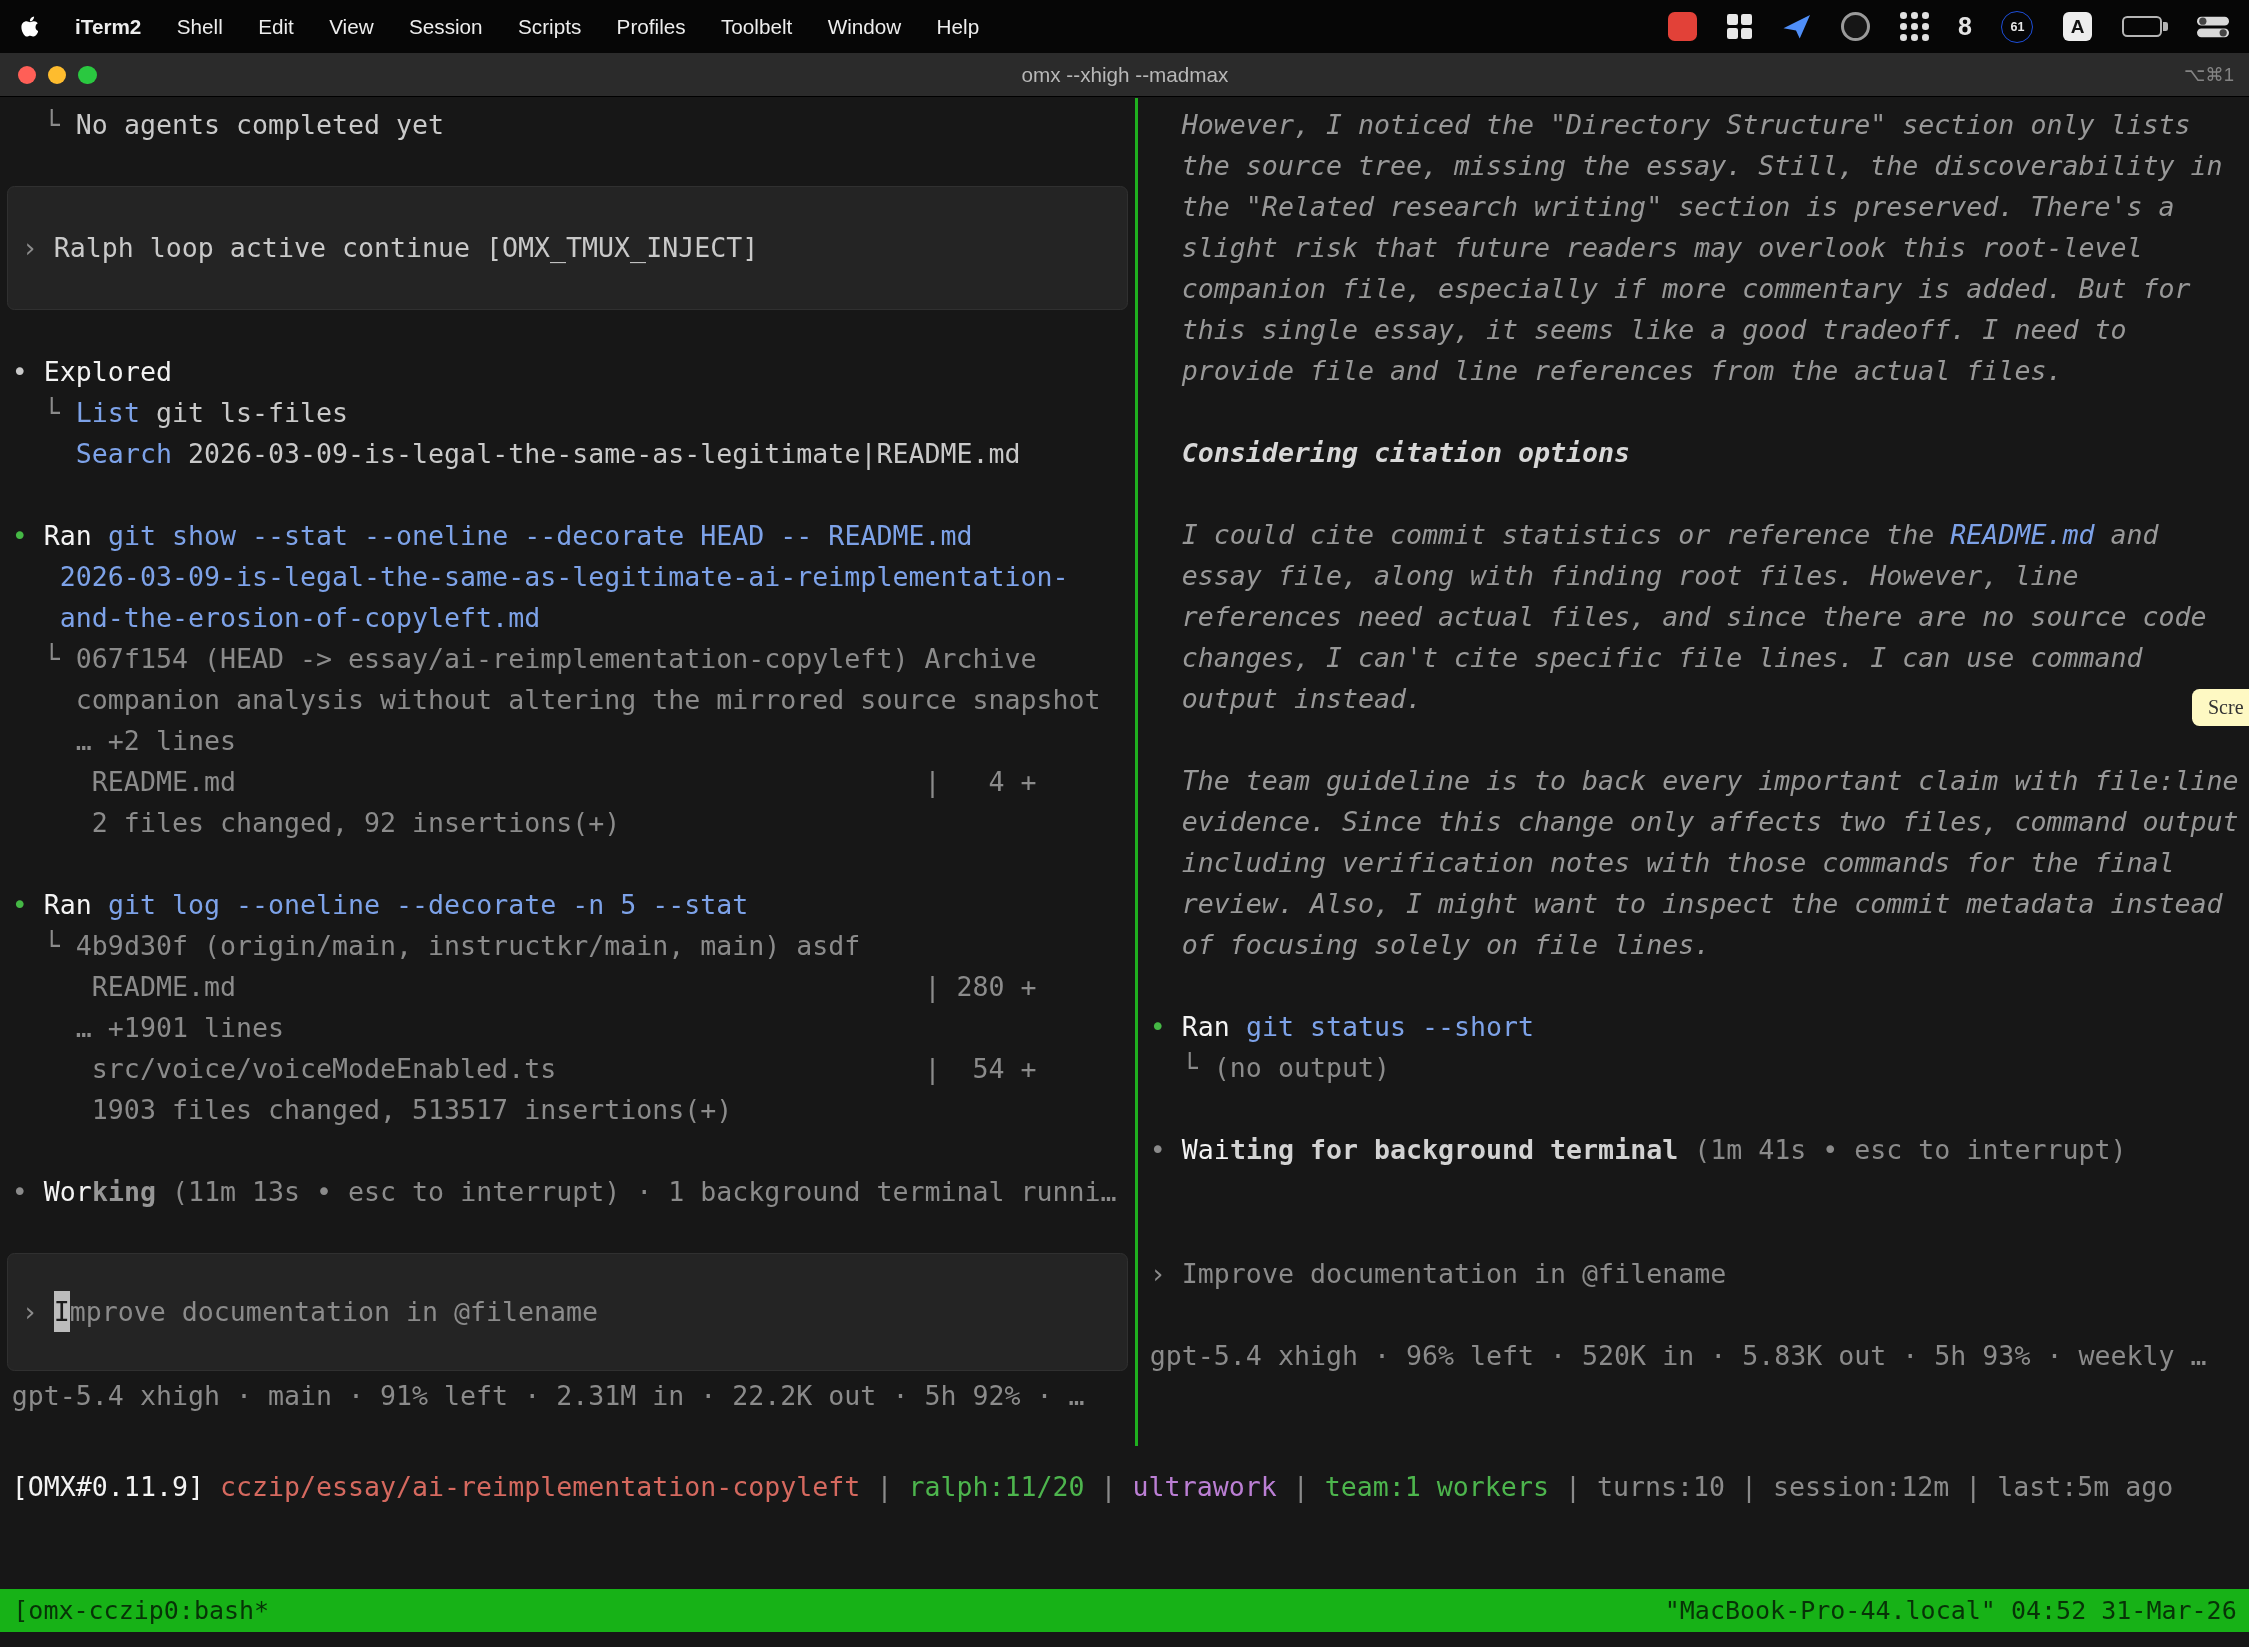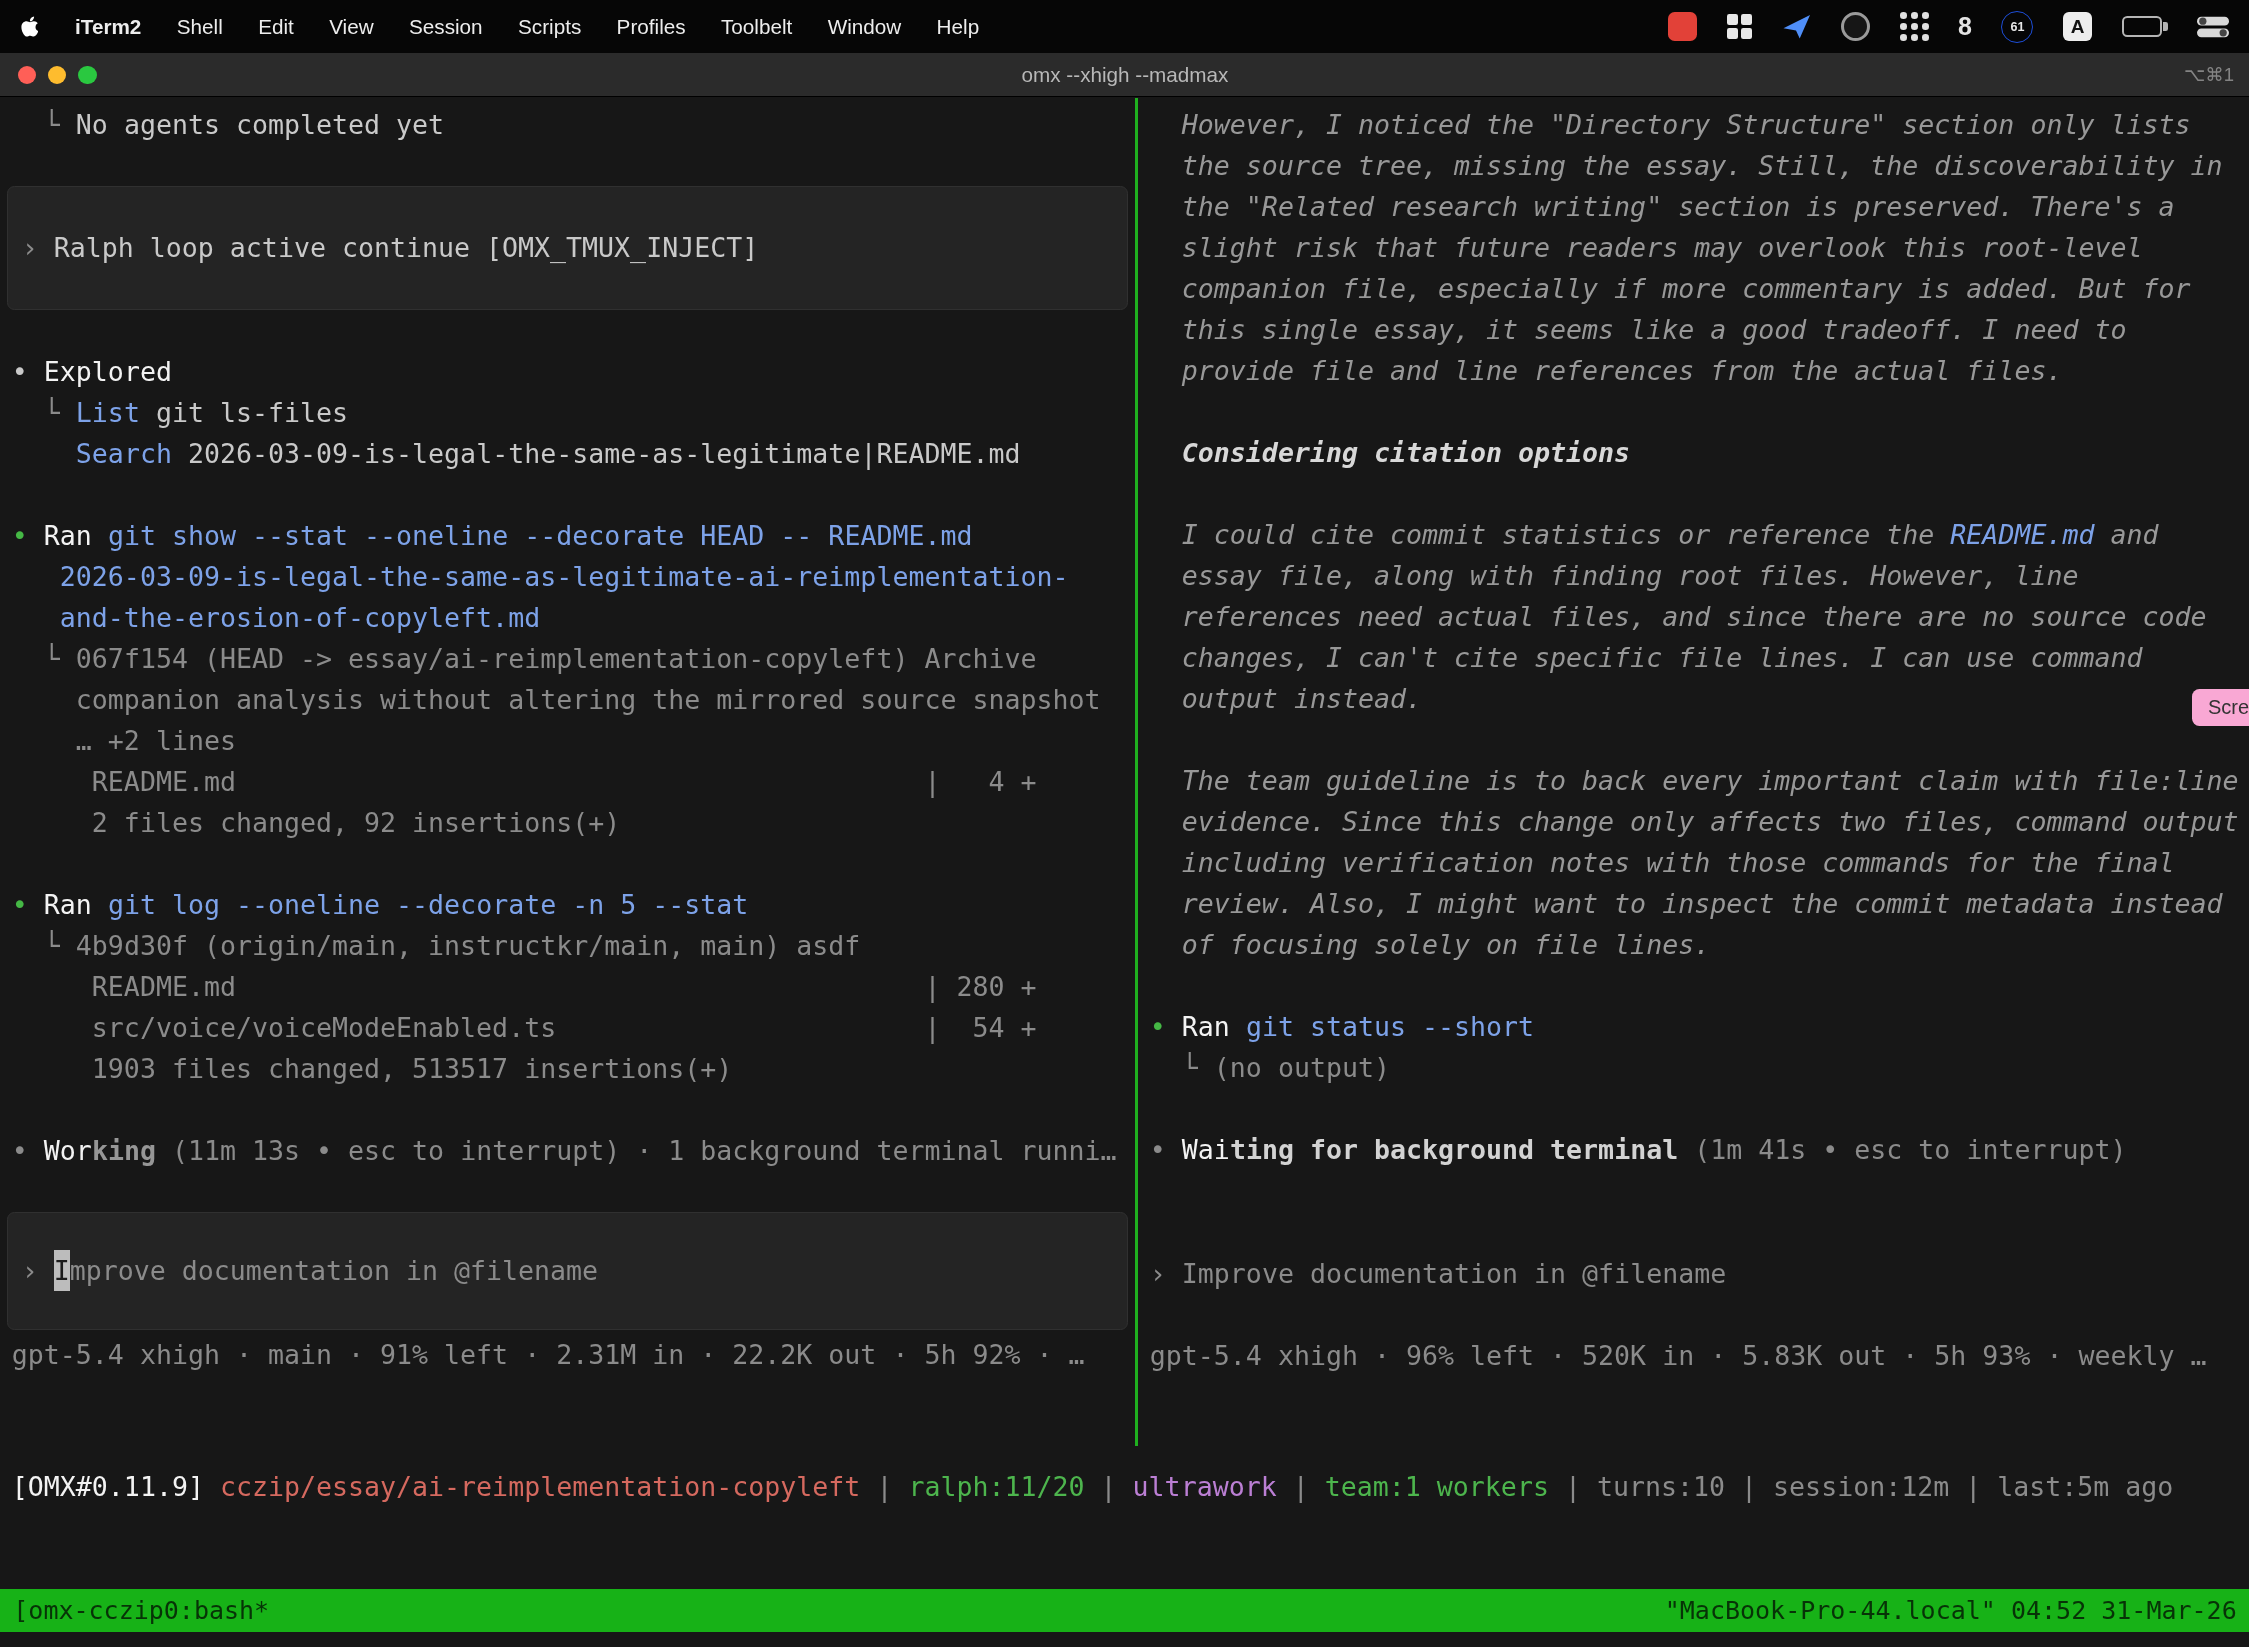--- a/index.html
+++ b/index.html
@@ -78,22 +78,22 @@
   .pane.right .status { margin-top:41px; }
 
   
   .omx-row { position:absolute; top:1413px; left:11.8px; right:11.8px; font-size:26.6px; line-height:41px;
              white-space:pre; overflow:hidden; }
   .tmux { position:absolute; left:0; right:0; bottom:15.5px; height:43px; background:#17b217; color:#073307;
           display:flex; justify-content:space-between; align-items:center; padding:0 13.3px;
           font-size:25px; white-space:pre; }
 
   
-  .popup { position:absolute; top:689px; right:0; width:58px; height:37px; background:#f9a8d4; color:#333;
-           border-radius:7.4px 0 0 7.4px; font-family:Liberation Sans, sans-serif; font-size:20px;
+  .popup { position:absolute; top:689px; right:0; width:58px; height:37px; background:#fef9c3; color:#333;
+           border-radius:7.4px 0 0 7.4px; font-family:Liberation Serif, serif; font-size:20px;
            display:flex; align-items:center; padding-left:16px; overflow:hidden; z-index:50; }
 </style>
 </head>
 <body>
 
 <header class="menubar">
   <div class="mb-left">
     <span class="apple">
       <svg width="17.7" height="23" viewBox="0 0 384 512">
           <path fill="#ffffff" d="M318.7 268.7c-.2-36.7 16.4-64.4 50-84.8-18.8-26.9-47.2-41.7-84.7-44.6-35.5-2.8-74.3 20.7-88.5 20.7-15 0-49.4-19.7-76.4-19.7C63.3 141.2 4 184.8 4 273.5q0 39.3 14.4 81.2c12.8 36.7 59 126.7 107.2 125.2 25.2-.6 43-17.9 75.8-17.9 31.8 0 48.3 17.9 76.4 17.9 48.6-.7 90.4-82.5 102.6-119.3-65.2-30.7-61.7-90-61.7-91.9zm-56.6-164.2c27.3-32.4 24.8-61.9 24-72.5-24.1 1.4-52 16.4-67.9 34.9-17.5 19.8-27.8 44.3-25.6 71.9 26.1 2 49.9-11.4 69.5-34.3z"></path>
@@ -181,20 +181,21 @@
           <div class="tline"><span class="b">   and-the-erosion-of-copyleft.md</span></div>
           <div class="tline"><span class="d">  └ </span><span class="d">067f154 (HEAD -&gt; essay/ai-reimplementation-copyleft) Archive</span></div>
           <div class="tline"><span class="d">    companion analysis without altering the mirrored source snapshot</span></div>
           <div class="tline"><span class="d">    … +2 lines</span></div>
           <div class="tline"><span class="d">     README.md                                           |   4 +</span></div>
           <div class="tline"><span class="d">     2 files changed, 92 insertions(+)</span></div>
           <div class="tline">&nbsp;</div>
           <div class="tline"><span class="g">• </span><span class="w">Ran</span><span class="b"> git log --oneline --decorate -n 5 --stat</span></div>
           <div class="tline"><span class="d">  └ </span><span class="d">4b9d30f (origin/main, instructkr/main, main) asdf</span></div>
           <div class="tline"><span class="d">     README.md                                           | 280 +</span></div>
+          <div class="tline"><span class="d">    … +1901 lines</span></div>
           <div class="tline"><span class="d">     src/voice/voiceModeEnabled.ts                       |  54 +</span></div>
           <div class="tline"><span class="d">     1903 files changed, 513517 insertions(+)</span></div>
           <div class="tline">&nbsp;</div>
           <div class="tline"><span class="d">• </span><span class="w">Wor</span><span class="bd">king</span><span class="d"> (11m 13s • esc to interrupt) · 1 background terminal runni…</span></div>
         </div>
 
       <div class="input-box"><span class="d">› </span><span class="cursor">I</span><span class="d">mprove documentation in @filename</span></div>
 
       <div class="status">gpt-5.4 xhigh · main · 91% left · 2.31M in · 22.2K out · 5h 92% · …</div>
     </div>

